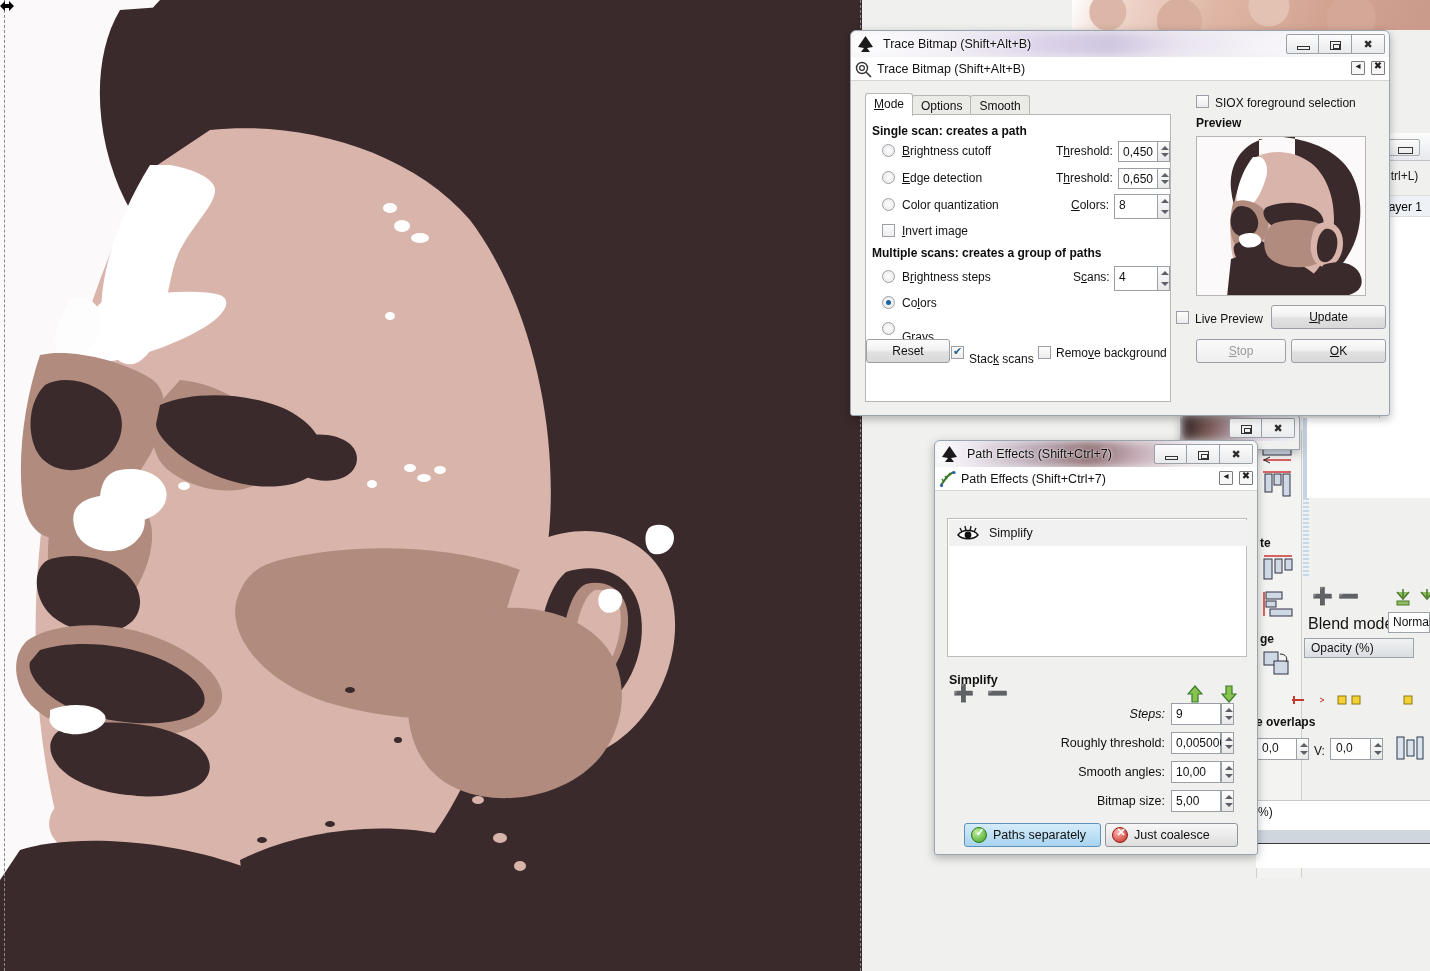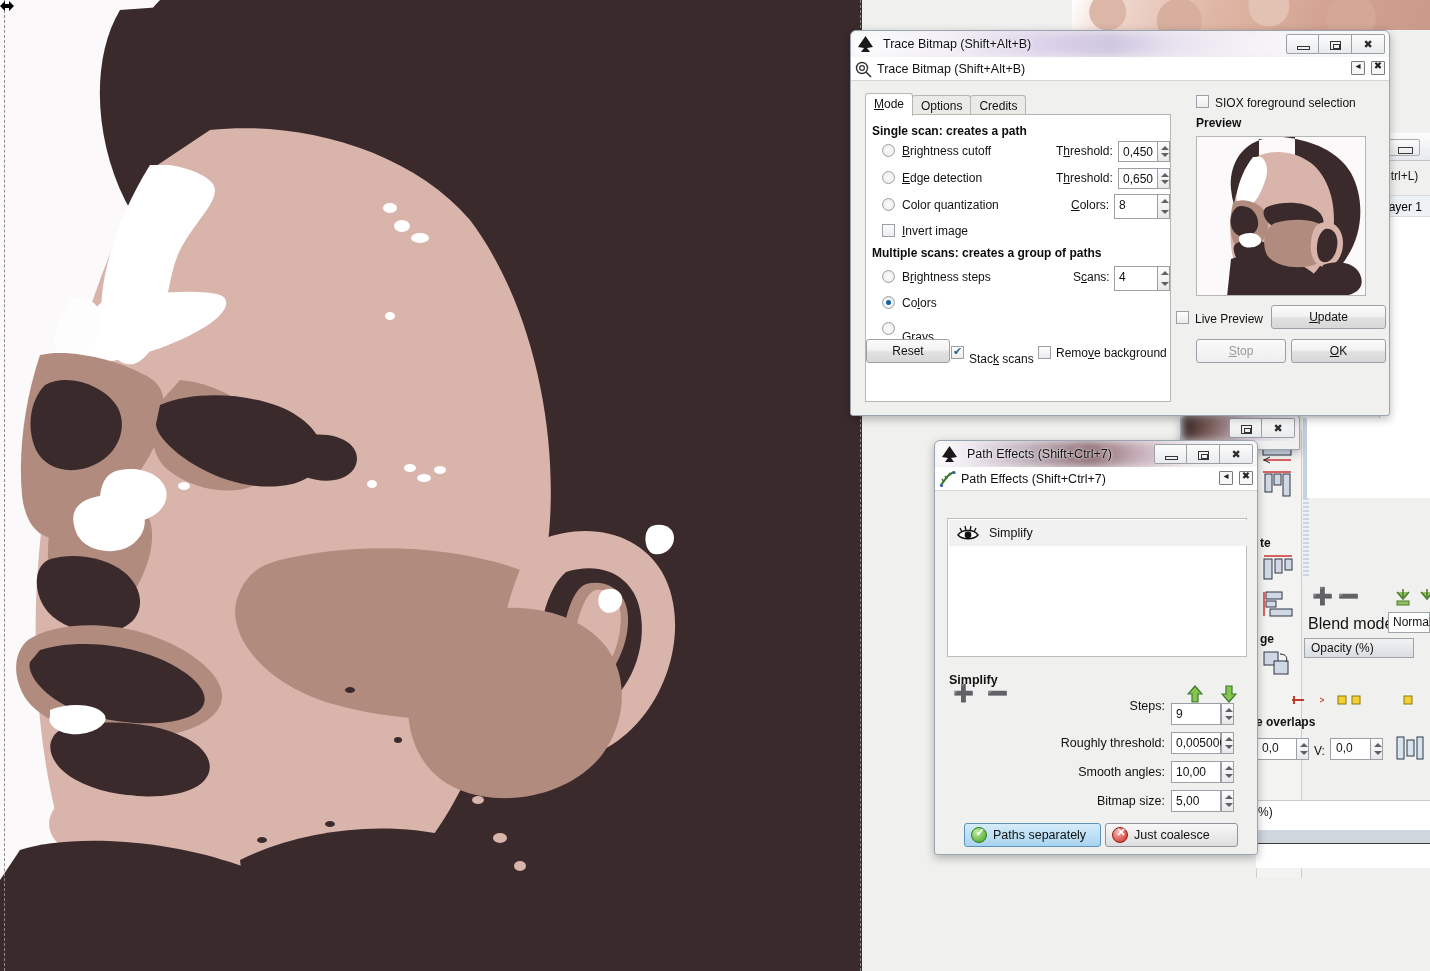--- a/index.html
+++ b/index.html
@@ -542,21 +542,21 @@
             <span class="gl">✖</span>
           </span>
       </span>
     </div>
 
     <div class="tb-body">
 
       <div class="tabs">
         <div class="tab active"><u>M</u><span>ode</span></div>
         <div class="tab inactive"><span>Options</span></div>
-        <div class="tab inactive"><span>Credits</span></div>
+        <div class="tab inactive"><span>Smooth</span></div>
       </div>
 
       <div class="chk" style="left:345px; top:14px;"></div>
       <div class="lbl" style="left:364px; top:15px;"><span>SIOX foreground selection</span></div>
 
       <div class="lbl" style="left:345px; top:35px; font-weight:bold;">Preview</div>
 
       <div class="panel">
         <div class="grp-title" style="left:6px; top:9px;">Single scan: creates a path</div>
 
@@ -711,21 +711,21 @@
       <div class="minusicon" style="left:52px; top:192px;">➖</div>
       <svg class="arrow-up" style="left:252px; top:194px;" viewBox="0 0 16 18">
         <path d="M8,1 L15,9 L11,9 L11,17 L5,17 L5,9 L1,9 Z" fill="#86c44f" stroke="#3c7a2e" stroke-width="1.2"></path>
       </svg>
       <svg class="arrow-down" style="left:286px; top:194px;" viewBox="0 0 16 18">
         <path d="M8,17 L15,9 L11,9 L11,1 L5,1 L5,9 L1,9 Z" fill="#86c44f" stroke="#3c7a2e" stroke-width="1.2"></path>
       </svg>
 
       <div class="pe-sec-title" style="top:182px;">Simplify</div>
 
-      <div class="pe-lab" style="left:90px; top:208px; width:140px;">Steps:</div>
+      <div class="pe-lab" style="left:90px; top:216px; width:140px;font-style:italic;">Steps:</div>
       <div class="field" style="left:236px; top:212px; width:50px; height:22px;">9</div>
       <div class="spin" style="left:286px; top:212px;"></div>
 
       <div class="pe-lab" style="left:60px; top:245px; width:170px;">Roughly threshold:</div>
       <div class="field" style="left:236px; top:241px; width:50px; height:22px;">0,005000</div>
       <div class="spin" style="left:286px; top:241px;"></div>
 
       <div class="pe-lab" style="left:70px; top:274px; width:160px;">Smooth angles:</div>
       <div class="field" style="left:236px; top:270px; width:50px; height:22px;">10,00</div>
       <div class="spin" style="left:286px; top:270px;"></div>

